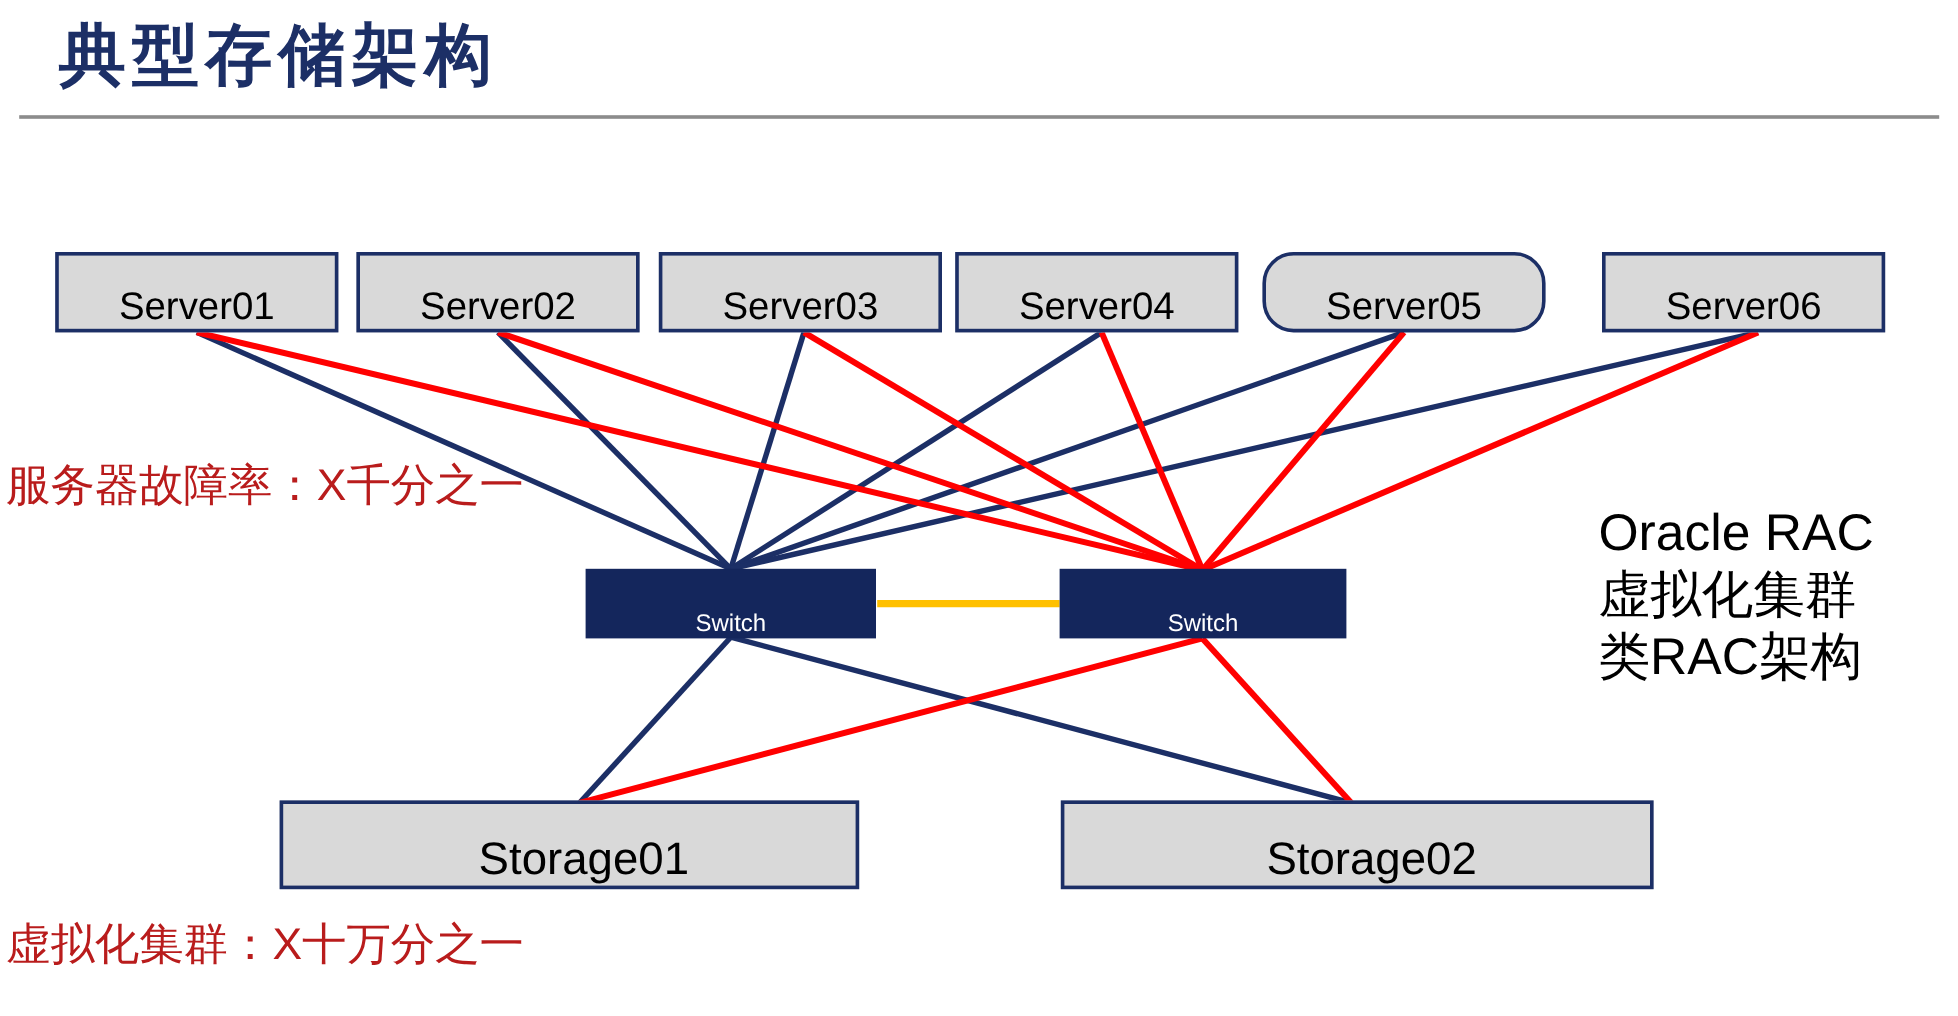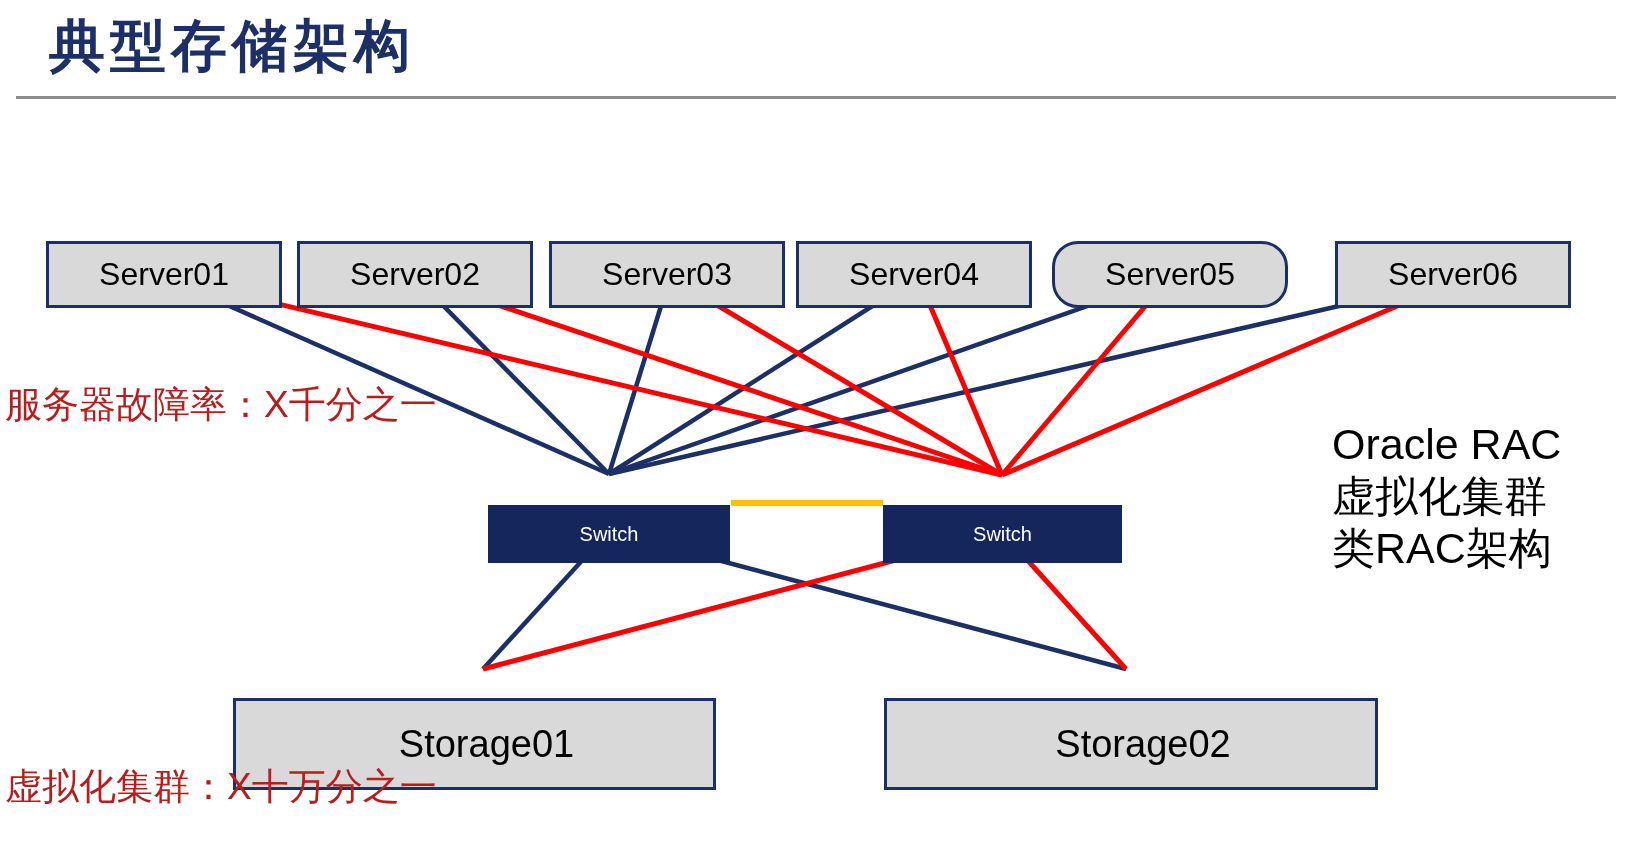--- a/index.html
+++ b/index.html
@@ -40,25 +40,24 @@
     left: 0;
     top: 0;
     width: 1632px;
     height: 847px;
     z-index: 1;
   }
   .node {
     position: absolute;
     box-sizing: border-box;
     display: flex;
-    align-items: center;
+    align-items: flex-end;
     justify-content: center;
     z-index: 2;
     color: #000000;
-    margin-top: 31px;
   }
   .server {
     top: 210px;
     width: 236px;
     height: 67px;
     background: var(--node-fill);
     border: 3px solid var(--navy);
     font-size: 32px;
   }
   .server.s1 { left: 46px; }
@@ -71,21 +70,21 @@
     top: 474px;
     height: 58px;
     background: var(--switch-fill);
     color: #ffffff;
     font-size: 20px;
   }
   .switch.sw1 { left: 488px; width: 242px; }
   .switch.sw2 { left: 883px; width: 239px; }
   .storage {
     top: 667px;
-    height: 92px;
+    height: 74px;
     background: var(--node-fill);
     border: 3px solid var(--navy);
     font-size: 38px;
     padding-left: 24px;
   }
   .storage.st1 { left: 233px; width: 483px; }
   .storage.st2 { left: 884px; width: 494px; }
   .note {
     position: absolute;
     color: #b91c1c;

